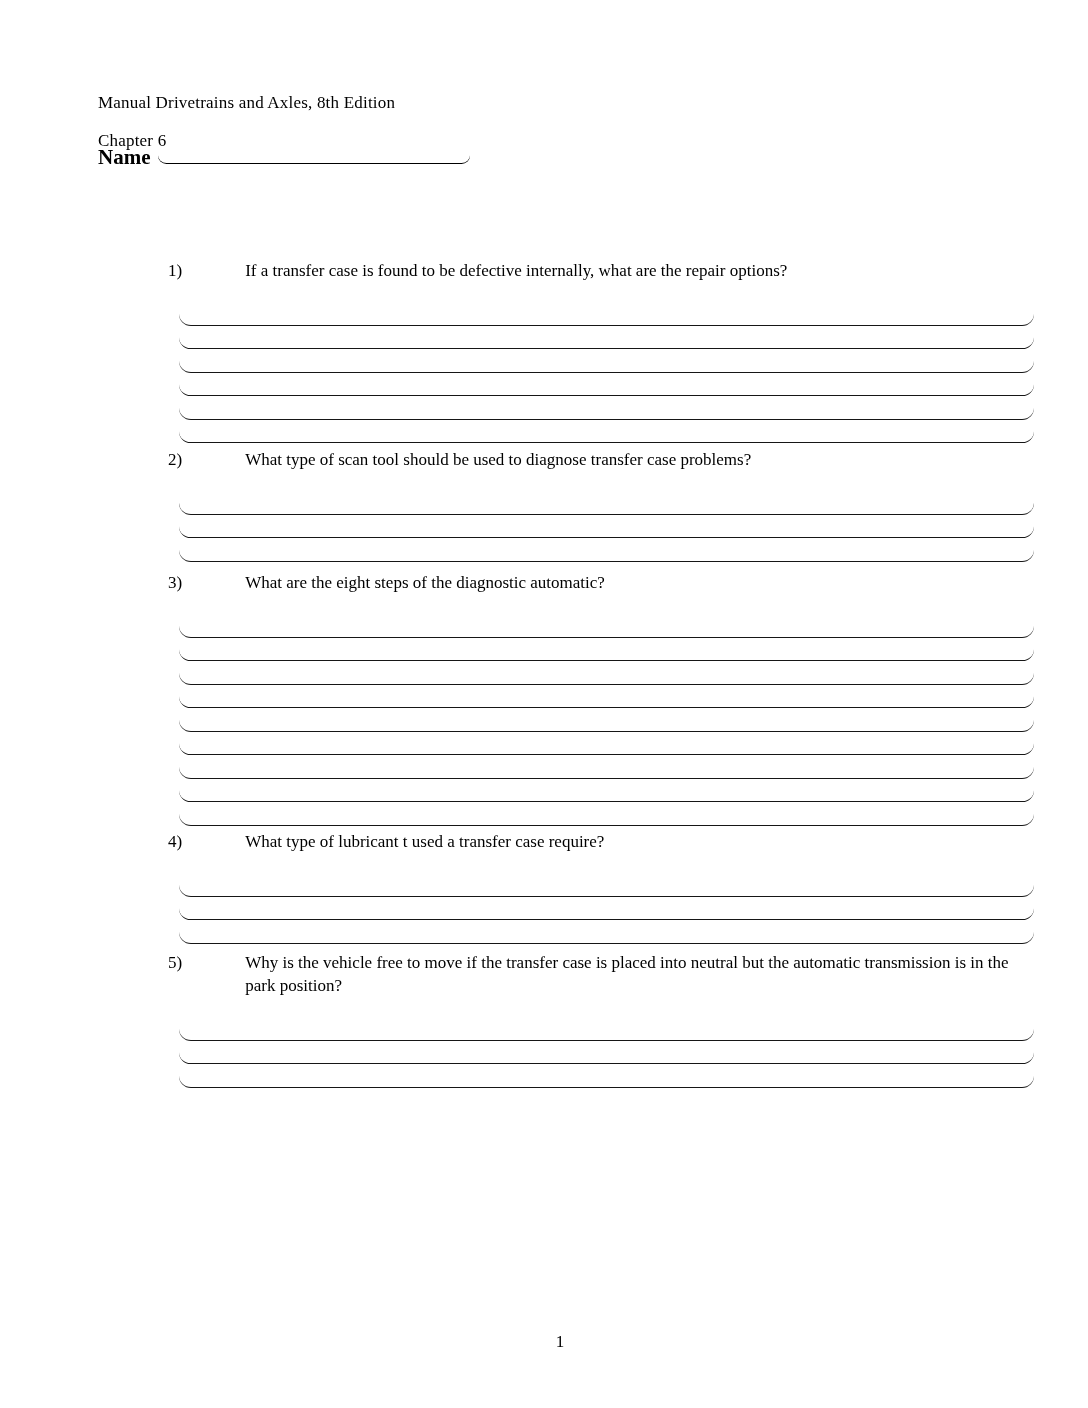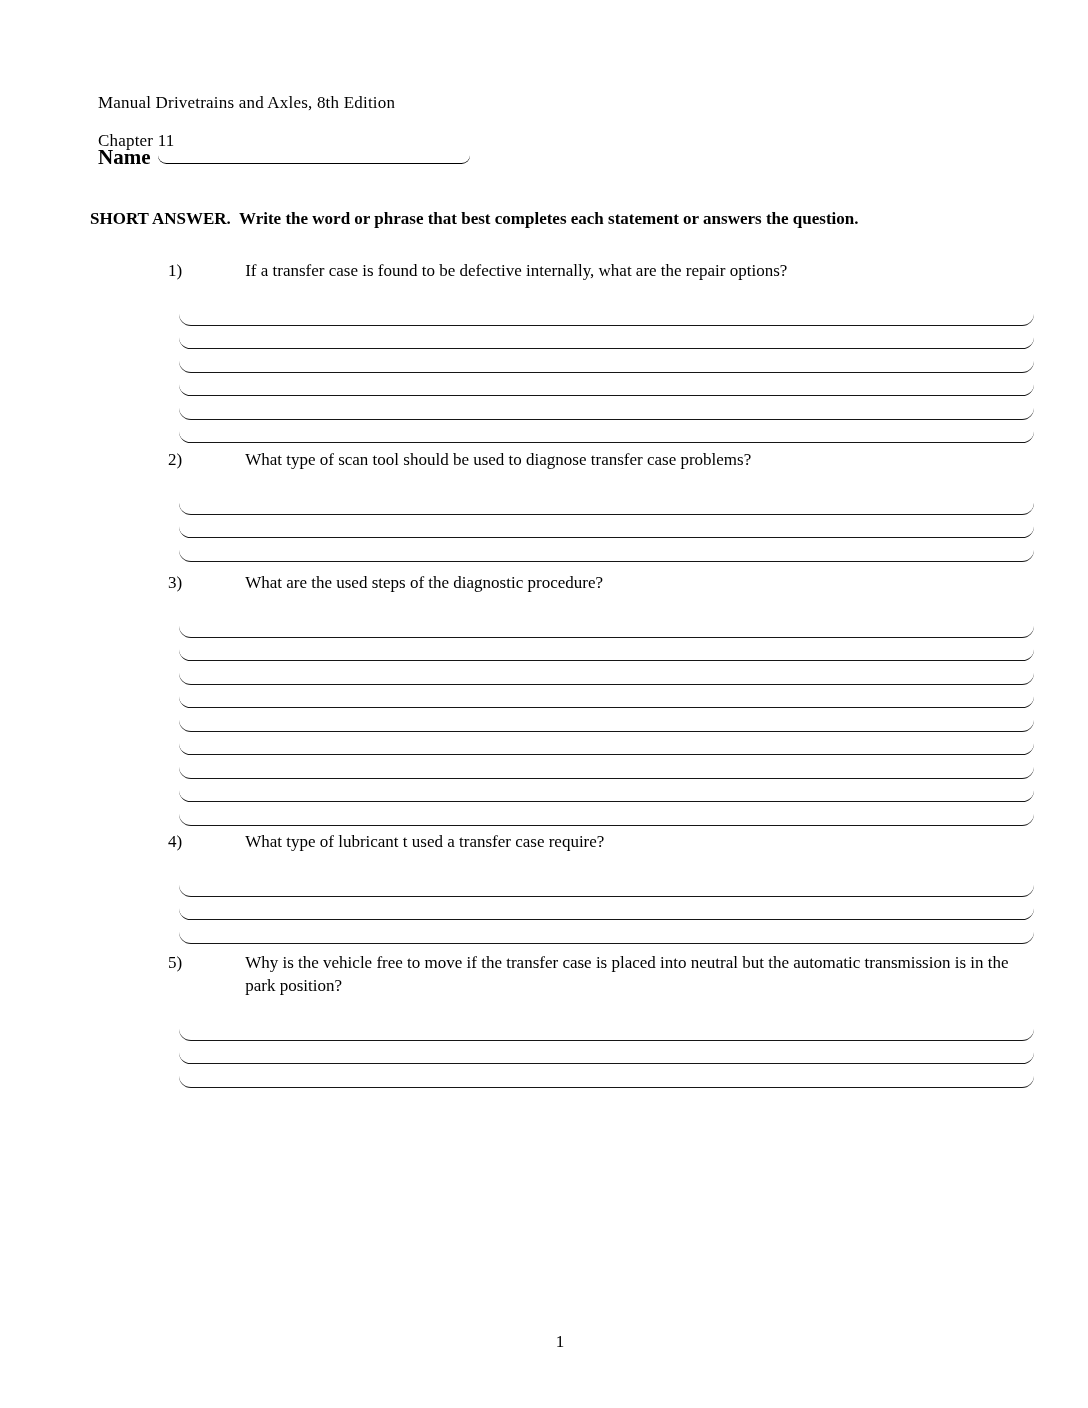--- a/index.html
+++ b/index.html
@@ -82,28 +82,27 @@
     font-size: 17px;
   }
 </style>
 </head>
 <body>
 
 <div class="page">
 
   <div class="doc-header">
     <div>Manual Drivetrains and Axles, 8th Edition</div>
-    <div>Chapter 11</div>
+    <div>Chapter 6</div>
   </div>
 
   <div class="name-row">
     <span>Name</span><span class="name-line"></span>
   </div>
 
-  <div class="instructions">SHORT ANSWER.  Write the word or phrase that best completes each statement or answers the question.</div>
 
   <main id="questions">
       <section class="question q1">
         <div class="q-text">
           <span class="q-num">1)</span>
           <span class="q-body">If a transfer case is found to be defective internally, what are the repair options?</span>
         </div>
         <div class="answer-lines">
           <div class="answer-line"></div>
           <div class="answer-line"></div>
@@ -120,21 +119,21 @@
         </div>
         <div class="answer-lines">
           <div class="answer-line"></div>
           <div class="answer-line"></div>
           <div class="answer-line"></div>
         </div>
       </section>
       <section class="question q3">
         <div class="q-text">
           <span class="q-num">3)</span>
-          <span class="q-body">What are the used steps of the diagnostic procedure?</span>
+          <span class="q-body">What are the eight steps of the diagnostic automatic?</span>
         </div>
         <div class="answer-lines">
           <div class="answer-line"></div>
           <div class="answer-line"></div>
           <div class="answer-line"></div>
           <div class="answer-line"></div>
           <div class="answer-line"></div>
           <div class="answer-line"></div>
           <div class="answer-line"></div>
           <div class="answer-line"></div>

